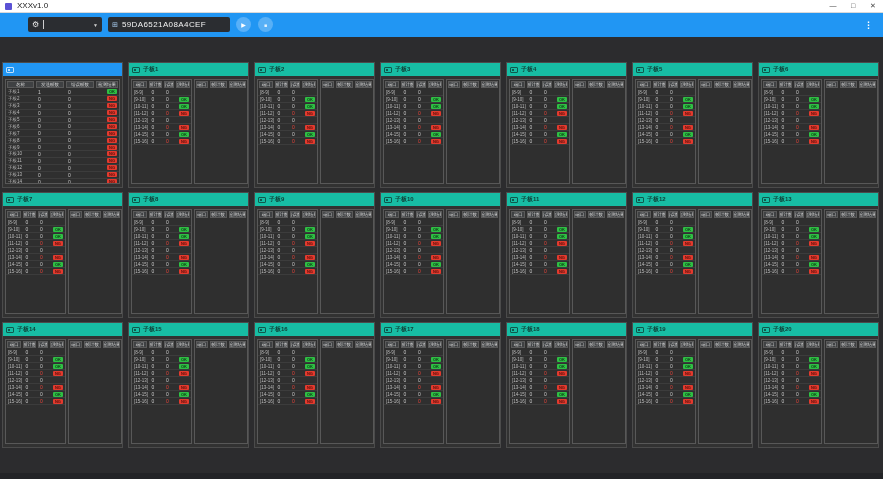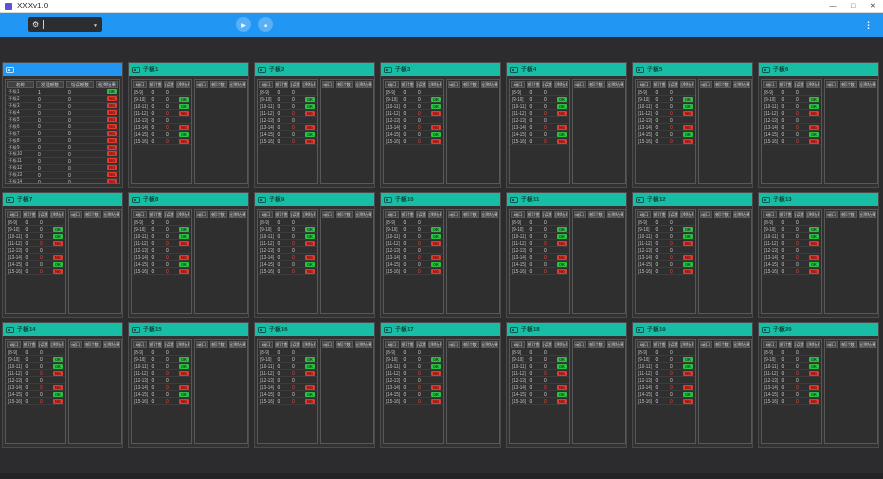--- a/index.html
+++ b/index.html
@@ -70,20 +70,24 @@
     <div class="win-btn">✕</div>
   </div>
 </div>
 
 <div class="toolbar">
   <div class="combo">
     <span class="gear">⚙</span>
     <span class="combo-cursor">|</span>
     <span class="caret">▼</span>
   </div>
+  <div class="device">
+    <span class="device-icon">⊞</span>
+    <span class="device-text">59DA6521A08A4CEF</span>
+  </div>
   <div class="round-btn play-btn">
     <span>▶</span>
   </div>
   <div class="round-btn stop-btn">
     <span>■</span>
   </div>
   <div class="menu-btn">⋮</div>
 </div>
 
 <div class="grid">

